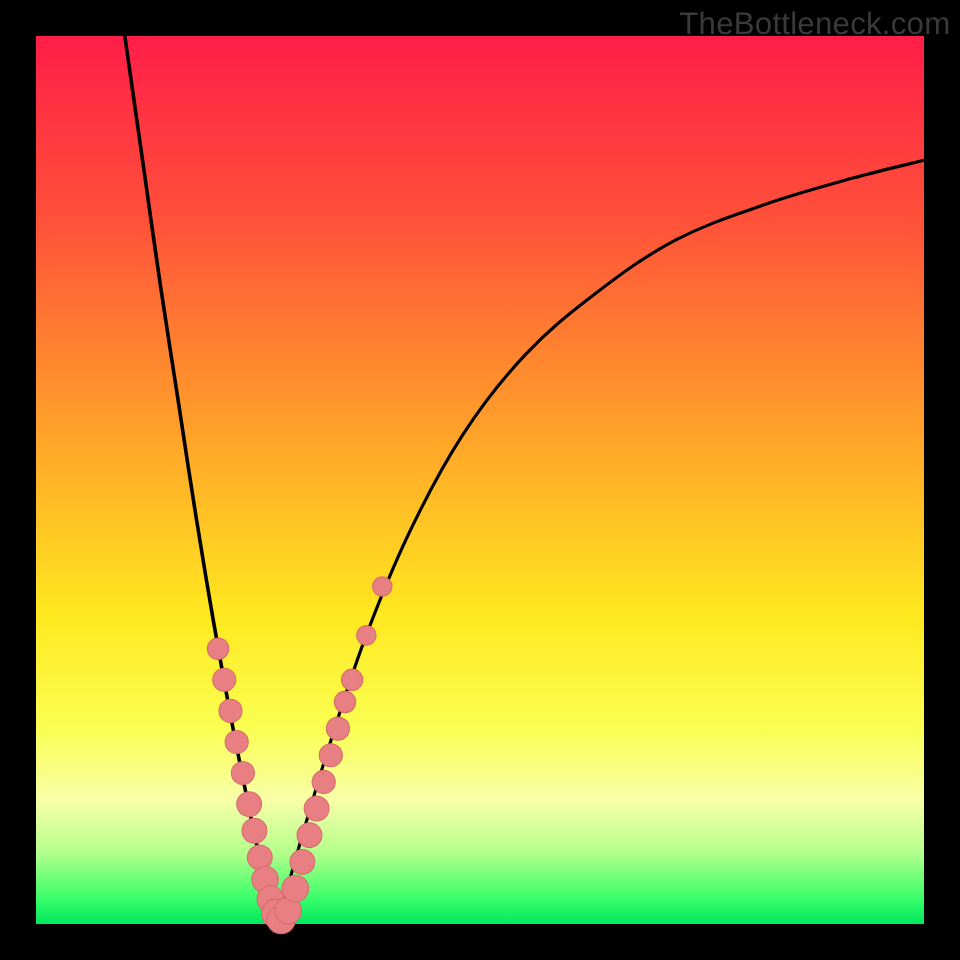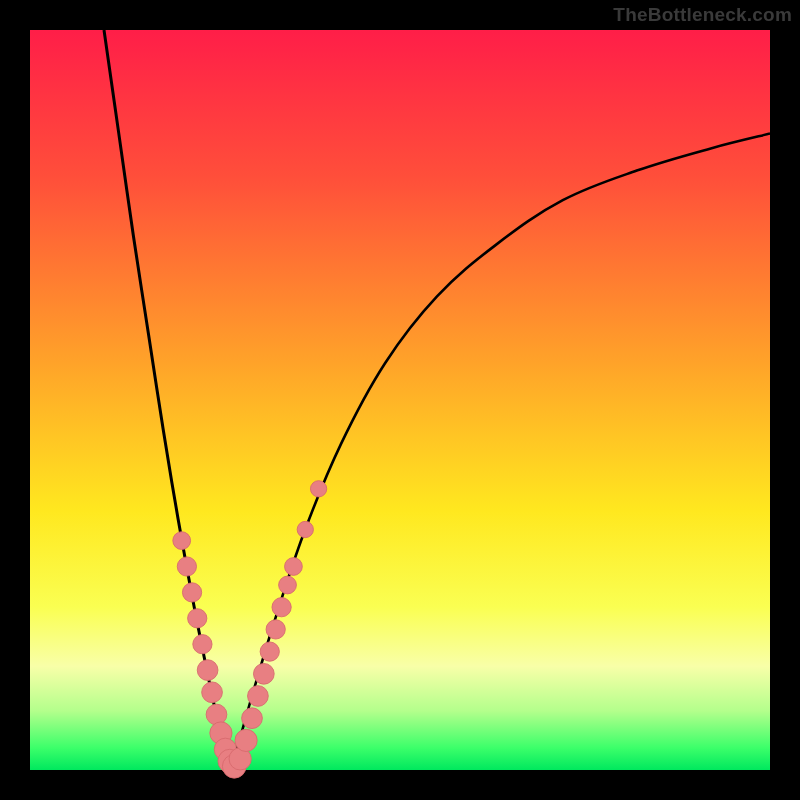--- a/index.html
+++ b/index.html
@@ -34,22 +34,22 @@
       #b4ff8c 92%,
       #3cff6a 97%,
       #00e85e 100%
     );
   }
   .watermark {
     position: absolute;
     top: 4px;
     right: 8px;
     color: #3a3a3a;
-    font-size: 19px;
-    font-weight: 700;
+    font-size: 26px;
+    font-weight: 400;
     letter-spacing: 0.2px;
     user-select: none;
   }
   svg.curves {
     position: absolute;
     left: 0;
     top: 0;
     width: 740px;
     height: 740px;
     overflow: visible;

